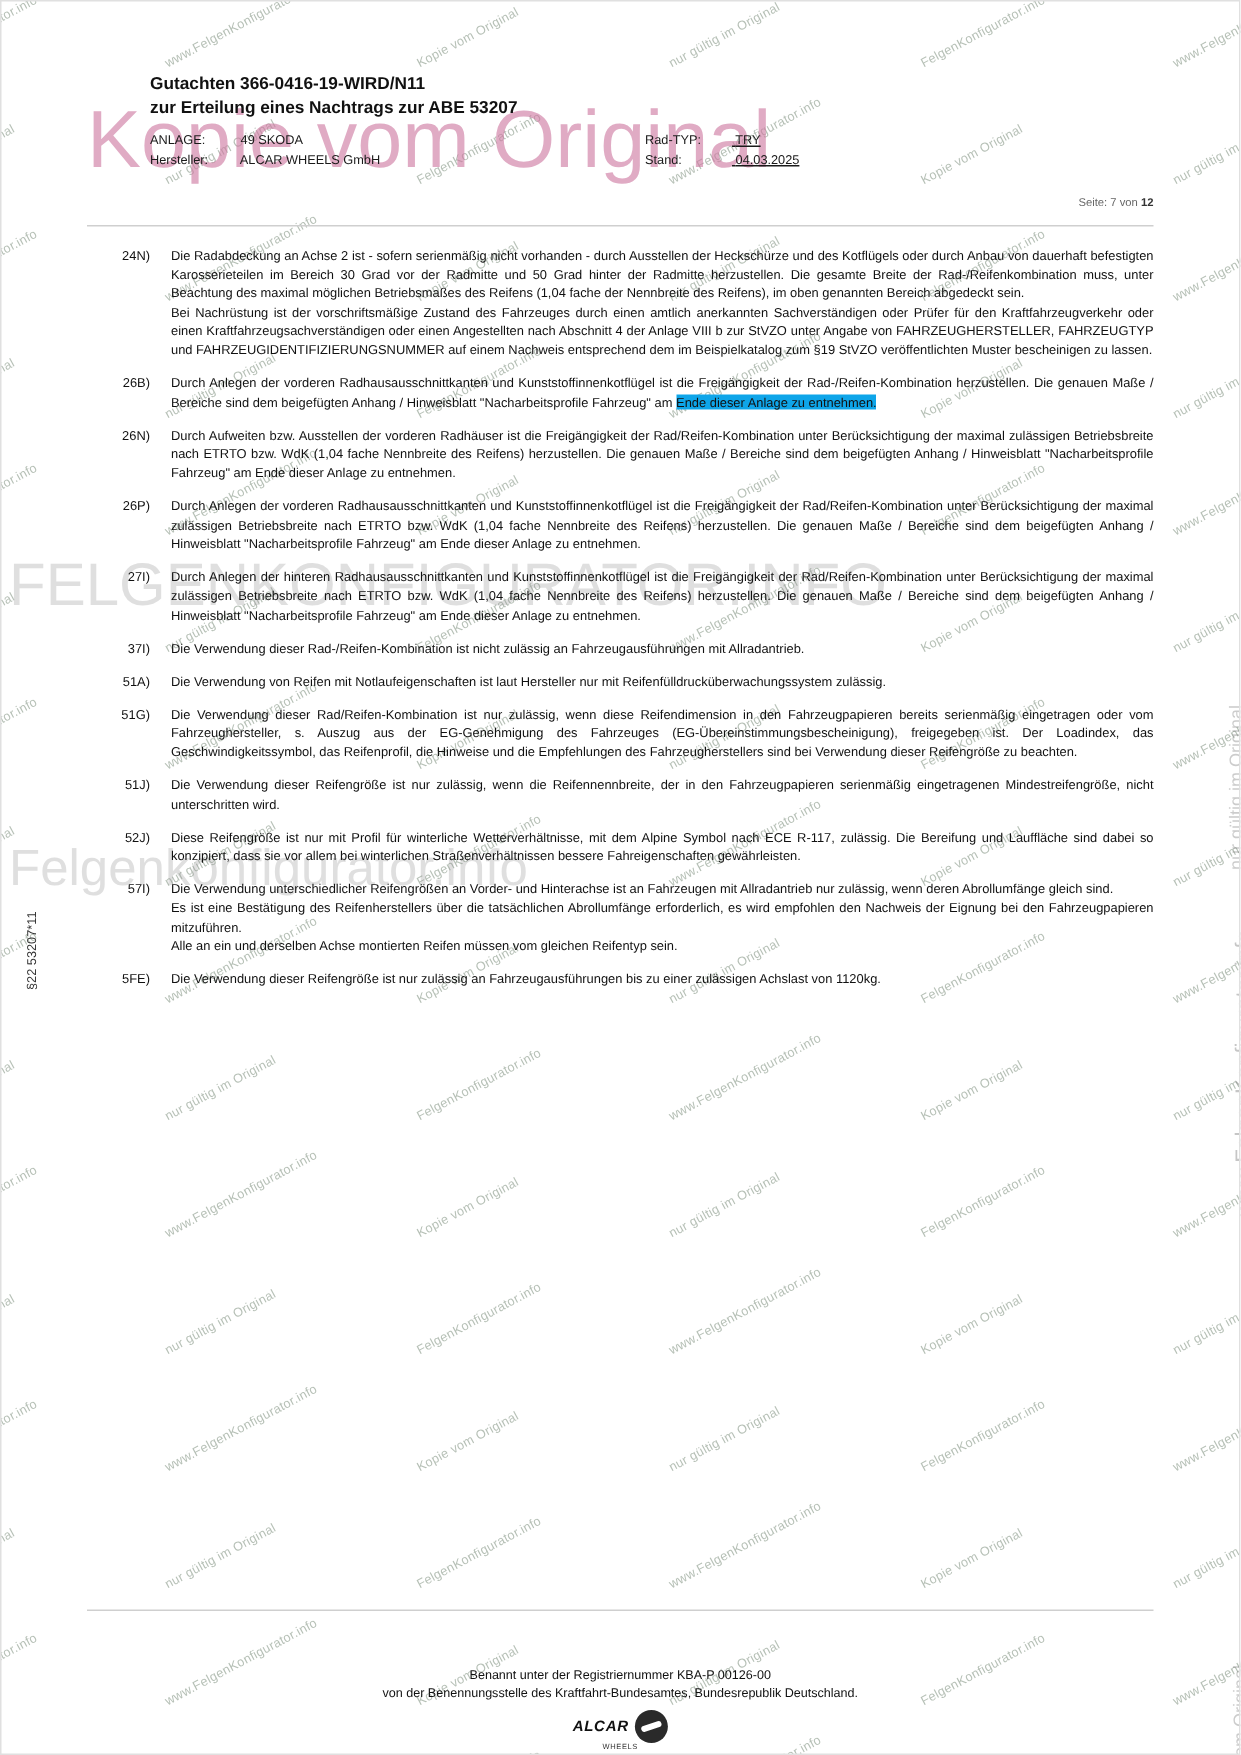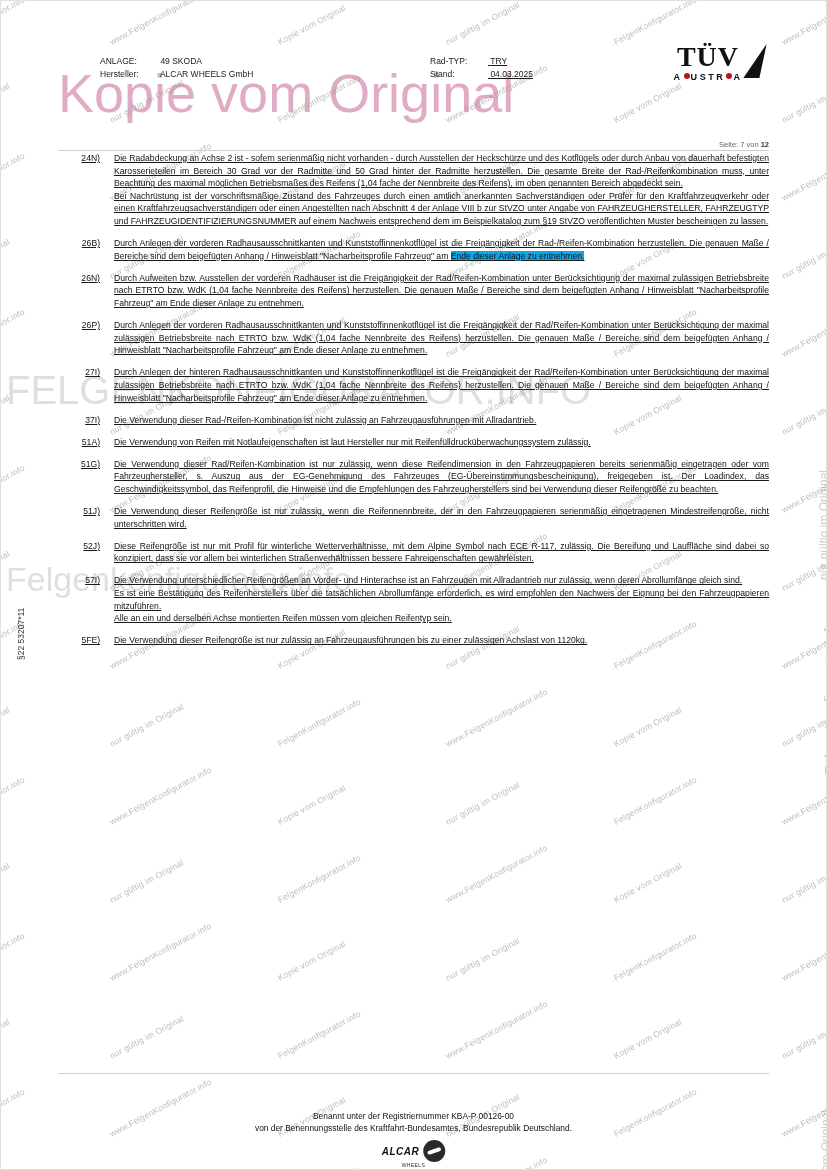--- a/index.html
+++ b/index.html
@@ -163,21 +163,21 @@
     height: 6px;
     background: #b01a1a;
     border-radius: 50%;
     margin: 0 1px;
     vertical-align: 1px;
   }
 
   .page-no {
     position: absolute;
     right: 58px;
-    top: 140px;
+    top: 130px;
     font-size: 7.5px;
     color: #666;
   }
   .page-no b { color: #333; }
 
   .hr {
     position: absolute;
     left: 58px;
     right: 58px;
     top: 150px;
@@ -188,23 +188,22 @@
     left: 58px;
     right: 58px;
     bottom: 96px;
     border-top: 1px solid #cfcfcf;
   }
 
   
   .body {
     position: absolute;
     left: 58px;
-    top: 152px;
+    top: 164px;
     width: 711px;
-    text-decoration: underline;
   }
   .item {
     display: flex;
     margin-bottom: 9.5px;
   }
   .item-code {
     width: 56px;
     flex: 0 0 56px;
     font-size: 8.6px;
     line-height: 12.6px;
@@ -394,20 +393,24 @@
     </div>
 
   <div class="wm-big wm-kopie">Kopie vom Original</div>
   <div class="wm-big wm-felgen1">FELGENKONFIGURATOR.INFO</div>
   <div class="wm-big wm-felgen3">Felgenkonfigurator.info</div>
   <div class="wm-vert-right">www.FelgenKonfigurator.info</div>
   <div class="wm-vert-right2">nur gültig im Original</div>
   <div class="wm-vert-right3">Kopie vom Original</div>
 
   <div class="hdr">
+    <div class="hdr-title">
+      <div>Gutachten 366-0416-19-WIRD/N11</div>
+      <div>zur Erteilung eines Nachtrags zur ABE 53207</div>
+    </div>
     <div class="hdr-grid">
       <div class="hdr-col-l">
         <div class="hdr-row">
           <span class="hdr-lbl">ANLAGE:</span>
           <span>49 SKODA</span>
         </div>
         <div class="hdr-row">
           <span class="hdr-lbl">Hersteller:</span>
           <span>ALCAR WHEELS GmbH</span>
         </div>
@@ -418,25 +421,20 @@
           <span>TRY</span>
         </div>
         <div class="hdr-row">
           <span class="hdr-lbl">Stand:</span>
           <span>04.03.2025</span>
         </div>
       </div>
     </div>
   </div>
 
-  <div class="tuv">
-    <div class="tuv-slash"></div>
-    <div class="tuv-word">TÜV</div>
-    <div class="tuv-austria">A<span class="tuv-dot"></span>USTR<span class="tuv-dot"></span>A</div>
-  </div>
 
   <div class="page-no">
     <span>Seite: 7 von</span>
     <b>12</b>
   </div>
   <div class="hr"></div>
 
   <div class="side-label">§22 53207*11</div>
 
   <div class="body" id="clauses">

